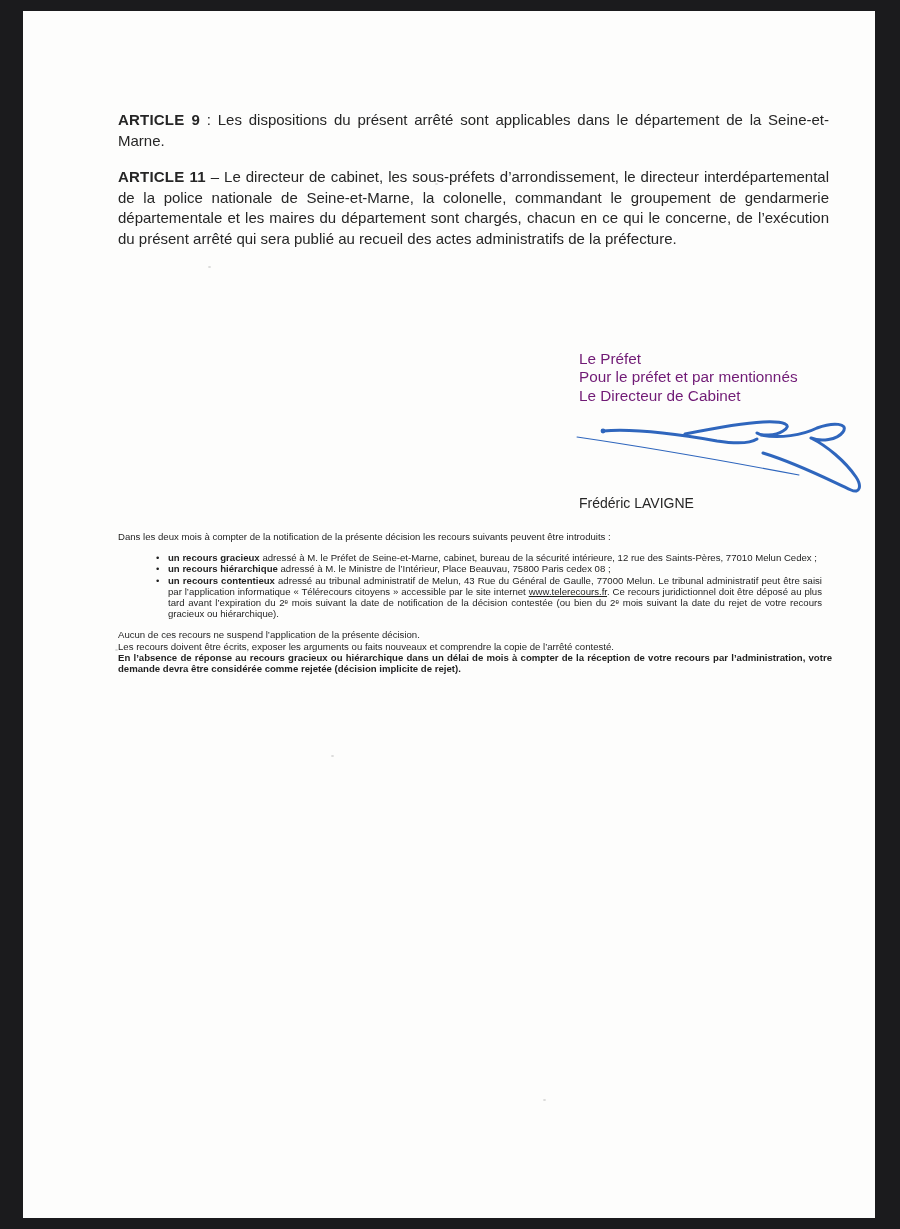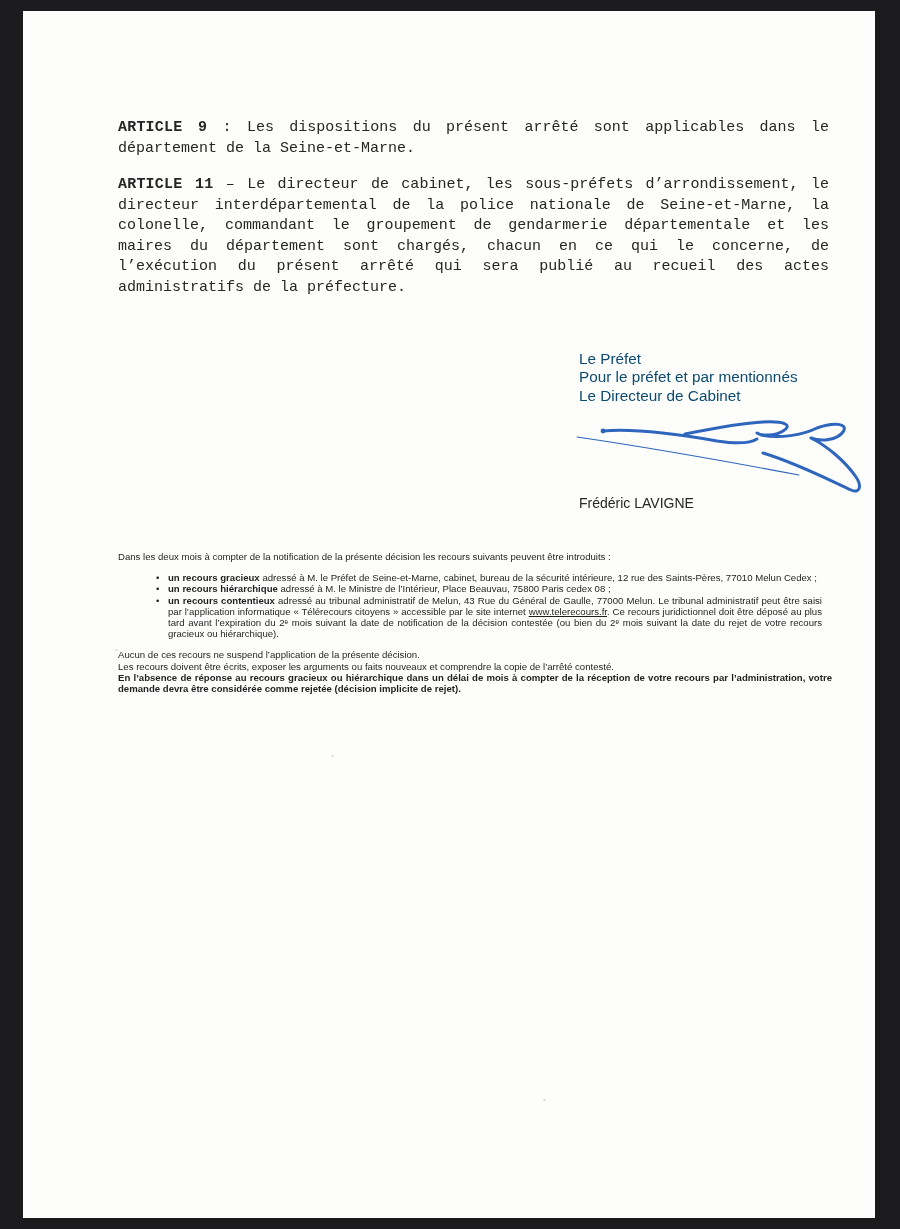--- a/index.html
+++ b/index.html
@@ -30,35 +30,34 @@
     position: absolute;
     left: 95px;
     top: 91px;
     width: 711px;
     color: #262626;
     font-size: 15px;
     line-height: 20.5px;
     text-align: justify;
   }
   .articles p {
-    margin: 16px 0 16px 0;
-    font-family: Liberation Mono, monospace;
+    margin: 8px 0 16px 0;
   }
   .article-label {
     font-weight: 700;
     letter-spacing: 0.2px;
   }
   
   .sign-lines {
     position: absolute;
     left: 556px;
     top: 339px;
     font-size: 15.3px;
     line-height: 18.4px;
-    color: #0c4a6e;
+    color: #701a75;
     white-space: nowrap;
   }
   .signature-svg {
     position: absolute;
     left: 542px;
     top: 404px;
     width: 310px;
     height: 100px;
   }
   .signatory {
@@ -66,21 +65,21 @@
     left: 556px;
     top: 484px;
     font-size: 14px;
     color: #262626;
     white-space: nowrap;
   }
   
   .legal {
     position: absolute;
     left: 95px;
-    top: 540px;
+    top: 520px;
     width: 714px;
     font-size: 9.6px;
     line-height: 11.2px;
     color: #1f1f1f;
   }
   .legal-list {
     margin: 10px;
     padding: 0;
     list-style: none;
   }

